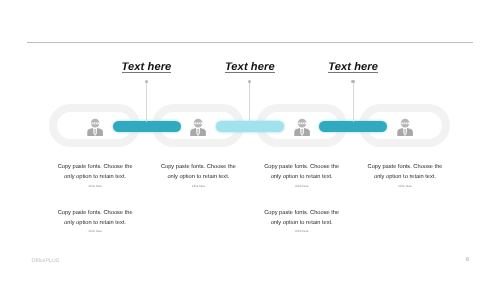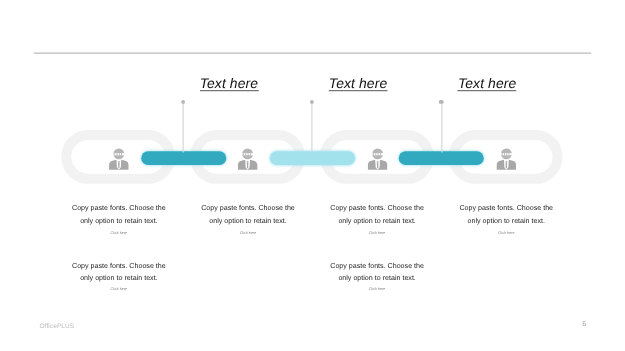--- a/index.html
+++ b/index.html
@@ -3,22 +3,22 @@
 <meta charset="utf-8">
 <style>
   html,body{margin:0;padding:0;}
   body{width:500px;height:281px;background:#ffffff;
        font-family:"Liberation Sans",sans-serif;overflow:hidden;position:relative;
        -webkit-font-smoothing:antialiased;text-rendering:geometricPrecision;}
   .slide{position:absolute;left:0;top:0;width:500px;height:281px;background:#fff;}
 
   .divider{position:absolute;left:27px;top:42px;width:446px;height:1px;background:#bcbcbc;}
 
-  .title{position:absolute;top:61.3px;font-style:italic;font-weight:normal;font-size:11.1px;
-         line-height:13px;color:#111;text-align:right;white-space:nowrap;letter-spacing:.1px;}
+  .title{position:absolute;top:61.3px;font-style:italic;font-weight:bold;font-size:11.1px;
+         line-height:13px;color:#111;text-align:center;white-space:nowrap;letter-spacing:.1px;}
   .title .inner{display:inline-block;}
   .title .u{display:block;height:1px;background:#777;margin-top:-2.3px;}
 
   .stem{position:absolute;width:1px;background:#d8d8d8;top:82px;height:40px;}
   .stemdot{position:absolute;width:3.4px;height:3.4px;border-radius:50%;background:#b5b5b5;top:80px;}
 
   .link{position:absolute;top:104.2px;width:92px;height:43.1px;border-radius:21.6px;
         border:8.7px solid #f2f2f2;box-sizing:border-box;}
 
   .bar{position:absolute;height:11px;border-radius:5.5px;top:121.3px;

